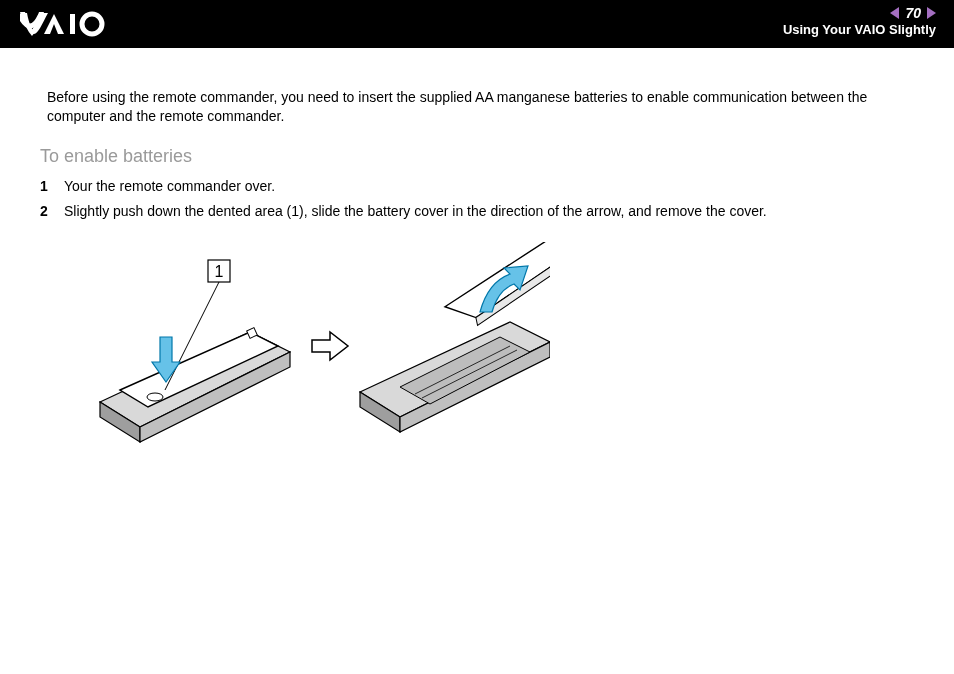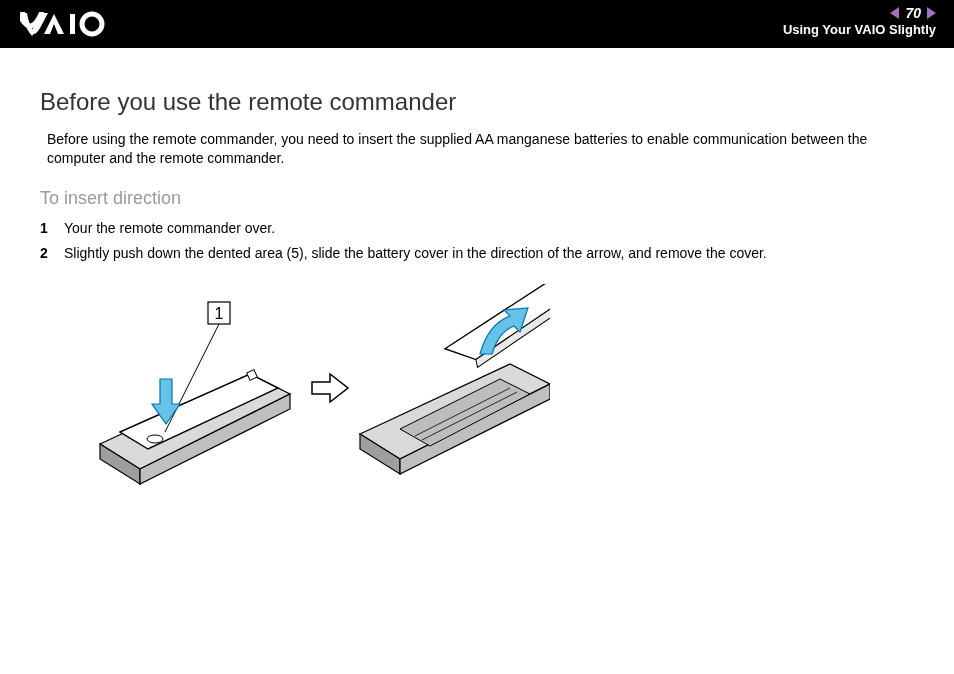--- a/index.html
+++ b/index.html
@@ -132,31 +132,30 @@
     <div class="nav-row">
       <span class="nav-arrow arrow-left"></span>
       <span>70</span>
       <span class="nav-arrow arrow-right"></span>
     </div>
     <div class="header-section">Using Your VAIO Slightly</div>
   </div>
 </div>
 
 <div class="content">
-  <h1>Before you use the remote commander</h1>
   <p class="intro">Before using the remote commander, you need to insert the supplied AA manganese batteries to enable communication between the computer and the remote commander.</p>
-  <h2>To insert direction</h2>
+  <h2>To enable batteries</h2>
   <ol class="steps">
     <li>
       <span class="step-num">1</span>
       <span>Your the remote commander over.</span>
     </li>
     <li>
       <span class="step-num">2</span>
-      <span>Slightly push down the dented area (5), slide the battery cover in the direction of the arrow, and remove the cover.</span>
+      <span>Slightly push down the dented area (1), slide the battery cover in the direction of the arrow, and remove the cover.</span>
     </li>
   </ol>
 
   <div class="figure">
     <svg width="460" height="220" viewBox="0 0 460 220">
 
       <g>
 
         <g transform="translate(10,60)">
           <polygon points="0,100 150,30 190,50 40,125" fill="#d9d9d9" stroke="#000" stroke-width="1.2"></polygon>

